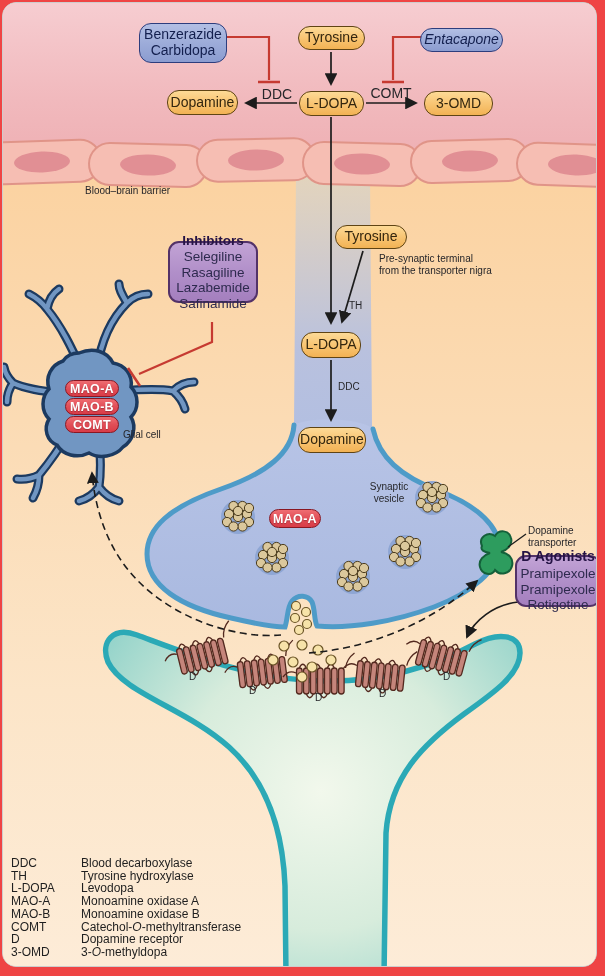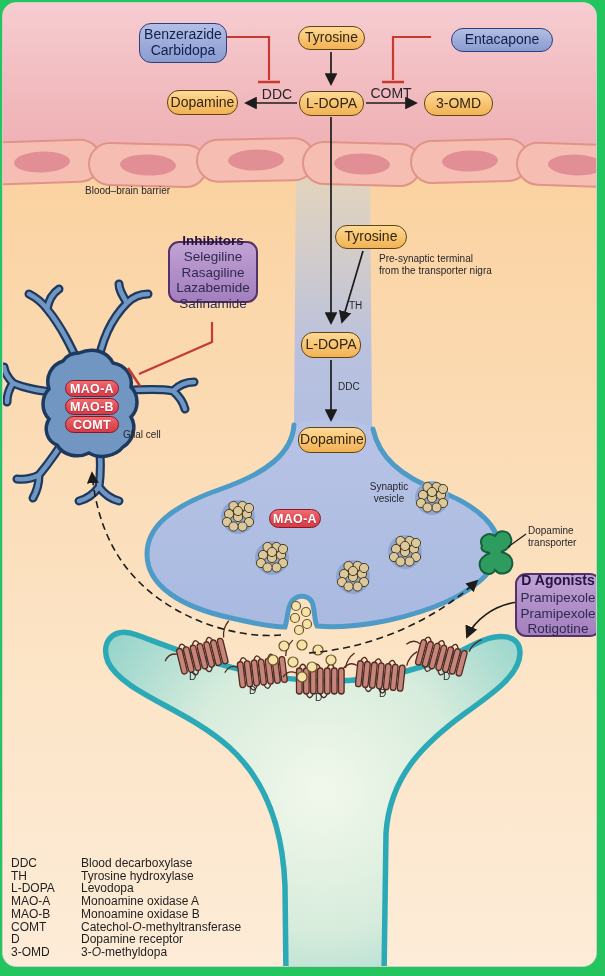--- a/index.html
+++ b/index.html
@@ -1,17 +1,17 @@
 <!DOCTYPE html>
 <html><head>
 <meta charset="utf-8">
 <style>
   html,body{margin:0;padding:0;background:#ffffff;}
   *{box-sizing:border-box;}
-  #stage{position:relative;width:605px;height:976px;background:#22c55e;overflow:hidden;
+  #stage{position:relative;width:605px;height:976px;background:#ef4444;overflow:hidden;
          font-family:"Liberation Sans",sans-serif;padding-left:20px;}
   #panel{position:absolute;left:2px;top:2px;width:595px;height:965px;border:1.5px solid #cdcdcd;
          border-radius:14px;overflow:hidden;background:#fde9d2;}
   #canvas{position:absolute;left:-2px;top:-2px;width:605px;height:976px;}
   .bg-blood{position:absolute;left:0;top:0;width:605px;height:164px;
             background:linear-gradient(180deg,#f6cdd1 0%,#f1b9bd 60%,#eeafb3 100%);}
   .bg-brain{position:absolute;left:0;top:160px;width:605px;height:816px;
             background:linear-gradient(180deg,#fbd2a0 0%,#fbdcb6 35%,#fce5c8 65%,#fdecd8 100%);}
   #art{position:absolute;left:0;top:0;}
   .box{position:absolute;display:flex;flex-direction:column;align-items:center;justify-content:center;
@@ -231,21 +231,21 @@
     </g>
    </svg>
 
    <div class="box blue" style="left:138px;top:22px;width:88px;height:40px;">
      <div>Benzerazide</div>
      <div>Carbidopa</div>
    </div>
    <div class="box orange" style="left:297px;top:25px;width:67px;height:24px;">
      <div>Tyrosine</div>
    </div>
-   <div class="box blue" style="left:450px;top:27px;width:102px;height:24px;">
+   <div class="box blue" style="left:419px;top:27px;width:83px;height:24px;font-style:italic;">
      <div>Entacapone</div>
    </div>
    <div class="box orange" style="left:166px;top:89px;width:71px;height:25px;">
      <div>Dopamine</div>
    </div>
    <div class="box orange" style="left:298px;top:90px;width:65px;height:25px;">
      <div>L-DOPA</div>
    </div>
    <div class="box orange" style="left:423px;top:90px;width:69px;height:25px;">
      <div>3-OMD</div>
@@ -284,21 +284,21 @@
    <div class="pill" style="left:268px;top:508px;width:52px;height:19px;">MAO-A</div>
    <div class="lbl ctr" style="left:356px;top:480px;width:64px;">
      <span>Synaptic</span><br>
      <span>vesicle</span>
    </div>
 
    <div class="lbl" style="left:527px;top:524px;">
      <span>Dopamine</span><br>
      <span>transporter</span>
    </div>
-   <div class="box purple" style="left:514px;top:572px;width:86px;height:64px;">
+   <div class="box purple" style="left:514px;top:554px;width:86px;height:52px;">
      <div class="ttl" style="font-size:14px;">D Agonists</div>
      <div>Pramipexole</div>
      <div>Pramipexole</div>
      <div>Rotigotine</div>
    </div>
 
    <div class="lbl" style="left:188px;top:670px;">D</div>
    <div class="lbl" style="left:248px;top:684px;">D</div>
    <div class="lbl" style="left:314px;top:691px;">D</div>
    <div class="lbl" style="left:378px;top:687px;">D</div>

